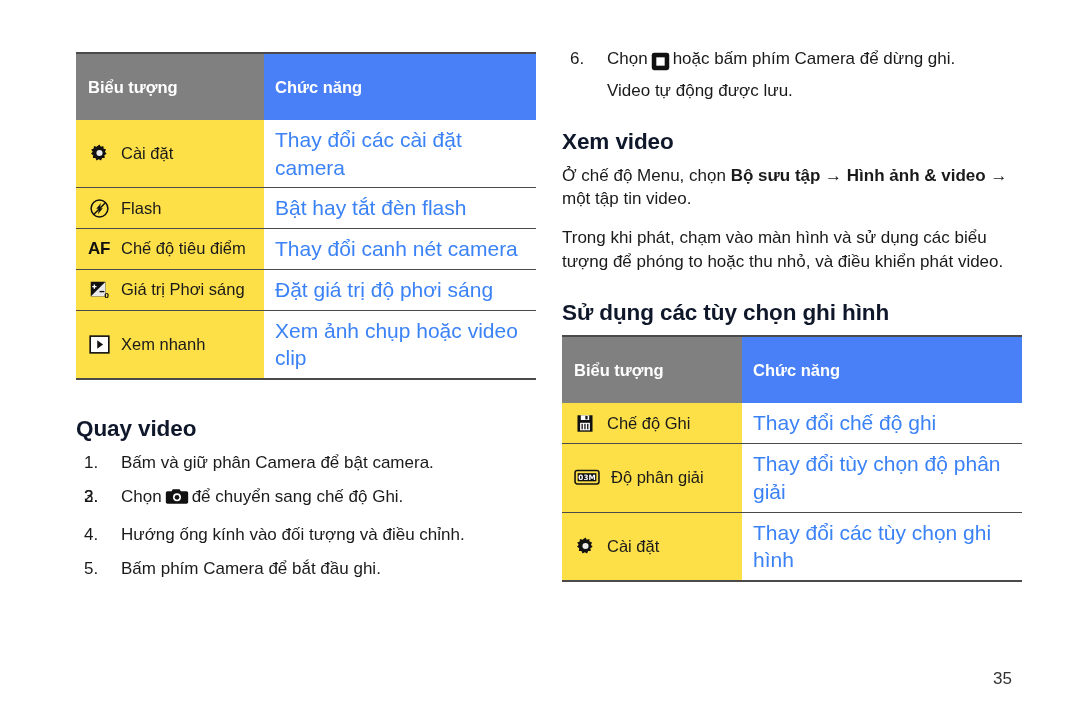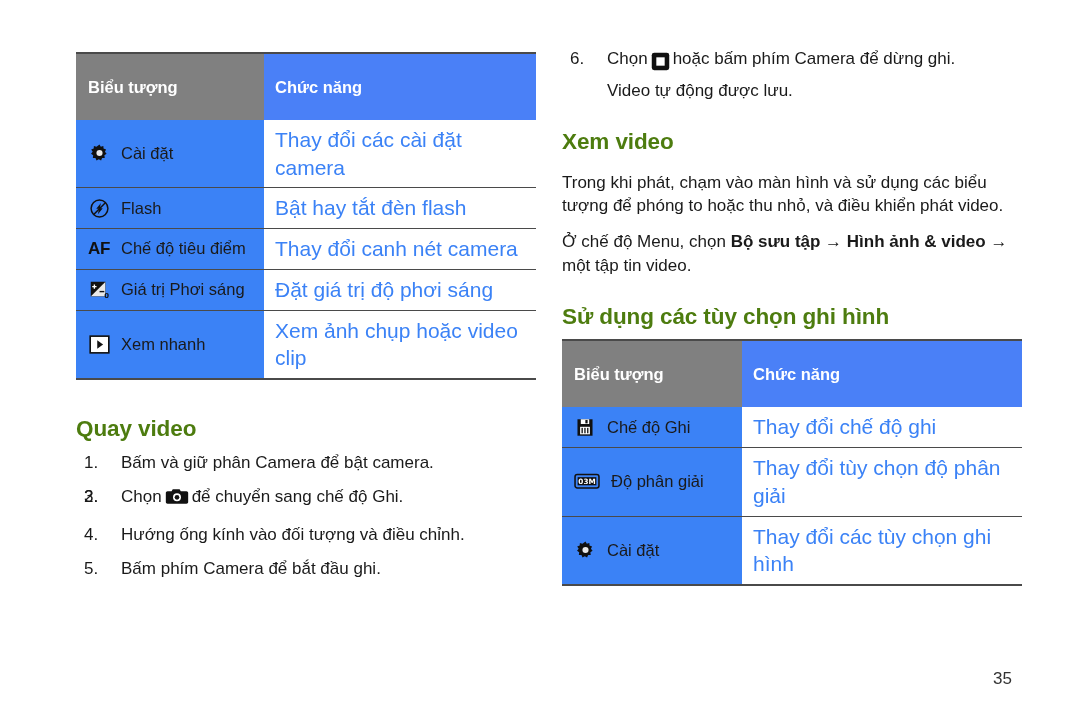--- a/index.html
+++ b/index.html
@@ -47,21 +47,21 @@
     height: 30px;
     line-height: 30px;
   }
   .th-icon { background: #808080; padding-left: 12px !important; }
   .th-func { background: #4a80f7; padding-left: 11px !important; }
 
   .icon-table tbody tr { border-top: 1.5px solid #4a4a4a; }
   .icon-table tbody tr:first-child { border-top: none; }
 
   .cell-icon {
-    background: #3b82f6;
+    background: #fde047;
     padding: 6px 6px 6px 10px !important;
   }
   .cell-func {
     background: #ffffff;
     color: #3b82f6;
     font-size: 21px;
     line-height: 1.32;
     padding: 6px 6px 6px 11px !important;
   }
   .icon-row-inner {
@@ -101,21 +101,21 @@
   .inline-ic {
     display: inline-block;
     vertical-align: -3px;
     margin: 0 3px;
   }
   .cam-inline { width: 24px; height: 17px; }
   .stop-inline { width: 19px; height: 19px; vertical-align: -4px; }
 
   
   h2.section {
-    color: #4d7c0f;
+    color: #0f172a;
     font-size: 22.5px;
     font-weight: bold;
     margin: 0 0 9px 0;
     letter-spacing: -0.1px;
   }
   .prose {
     font-size: 17px;
     line-height: 1.38;
     margin: 0 0 13px 0;
     color: #1a1a1a;
@@ -288,23 +288,23 @@
         <span>Chọn</span><span class="inline-ic"><svg class="stop-inline" viewBox="0 0 20 20" aria-hidden="true">
               <rect x="0.8" y="0.8" width="18.4" height="18.4" rx="2.6" fill="#111"></rect>
               <rect x="5.6" y="5.6" width="8.8" height="8.8" fill="#fff"></rect>
             </svg></span><span>hoặc bấm phím Camera để dừng ghi.</span>
         <div class="substep">Video tự động được lưu.</div>
       </li>
     </ol>
 
     <h2 class="section" style="margin-top:26px;">Xem video</h2>
 
+    <p class="prose"><span>Ở chế độ Menu, chọn </span><b>Bộ sưu tập</b><span> → </span><b>Hình ảnh &amp; video</b><span> → một tập tin video.</span></p>
+
     <p class="prose" style="margin-top:16px;">Trong khi phát, chạm vào màn hình và sử dụng các biểu tượng để phóng to hoặc thu nhỏ, và điều khiển phát video.</p>
-
-    <p class="prose"><span>Ở chế độ Menu, chọn </span><b>Bộ sưu tập</b><span> → </span><b>Hình ảnh &amp; video</b><span> → một tập tin video.</span></p>
 
     <h2 class="section" style="margin-top:27px;">Sử dụng các tùy chọn ghi hình</h2>
 
 
     <table class="icon-table">
       <colgroup>
           <col style="width:180px">
           <col style="width:280px">
         </colgroup>
       <thead>

